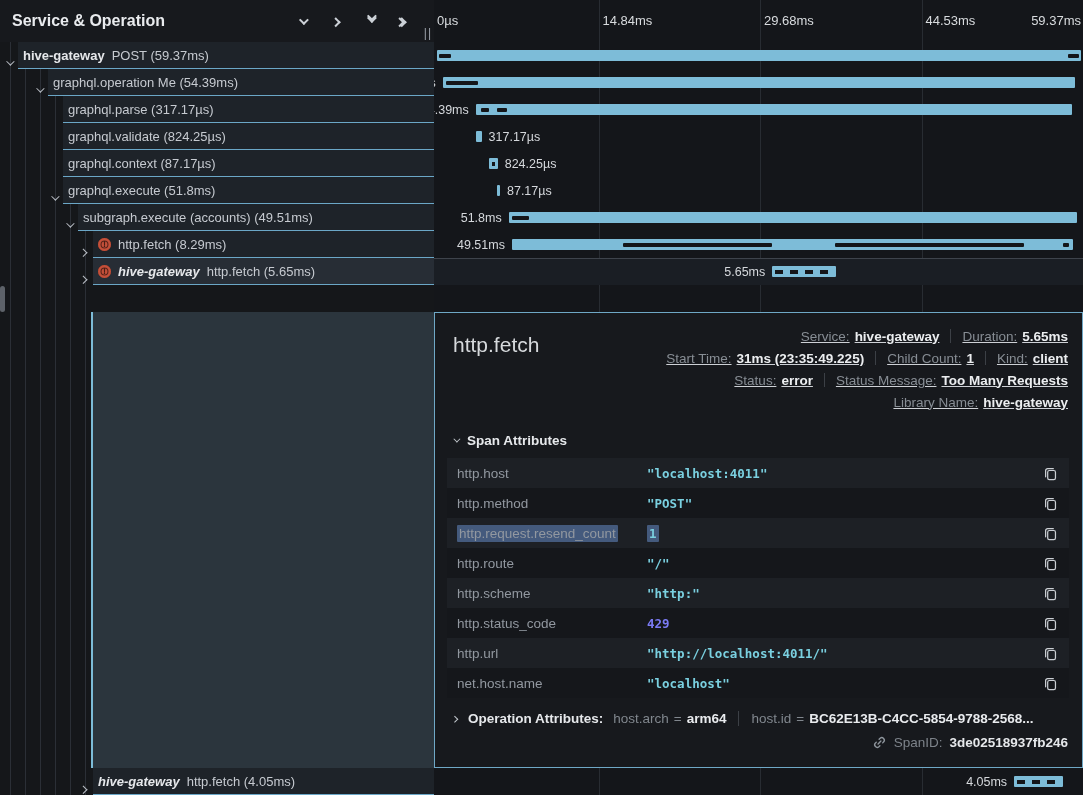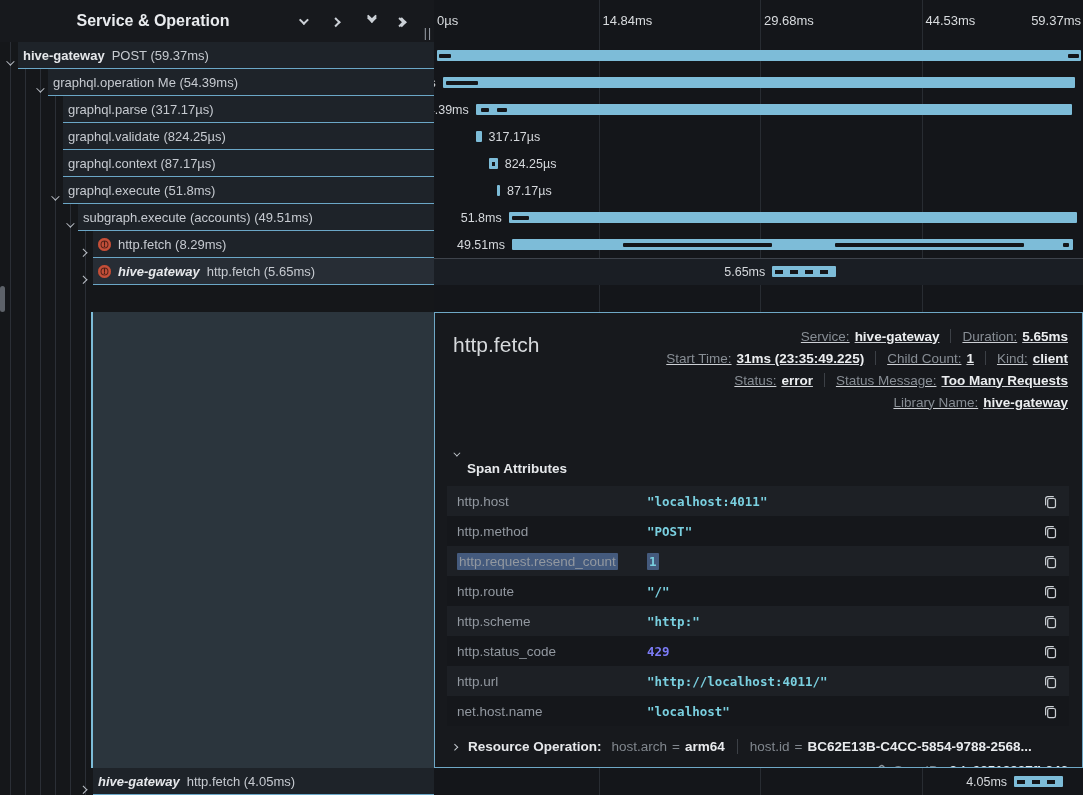--- a/index.html
+++ b/index.html
@@ -5,21 +5,21 @@
   * { margin:0; padding:0; box-sizing:border-box; }
   html,body { background:#0e1013; }
   .app {
     position:relative; width:1083px; height:795px; overflow:hidden;
     background:#14161a; font-family:"Liberation Sans", sans-serif;
     color:#ced1d6; user-select:none;
   }
   
   .tree-panel { position:absolute; left:0; top:0; width:434px; height:795px; background:#15171a; z-index:2; }
   .tree-header { position:relative; height:42px; background:#17191d; display:flex; align-items:center; padding:0 8px 0 12px; }
-  .tree-title { font-size:16px; font-weight:bold; color:#e9ebee; flex:1;text-align:center; }
+  .tree-title { font-size:16px; font-weight:bold; color:#e9ebee; flex:1; }
   .hdr-icons { display:flex; align-items:center; gap:18px; margin-right:14px; }
   .icon-btn { display:flex; align-items:center; justify-content:center; width:16px; height:16px; cursor:pointer; }
   .chev { display:inline-block; width:7px; height:7px; border-right:2px solid #ccd1d7; border-bottom:2px solid #ccd1d7; }
   .chev.down  { transform:rotate(45deg) translateY(-2px); }
   .chev.right { transform:rotate(-45deg) translateX(-1px); }
   .dbl-down { display:flex; flex-direction:column; }
   .dbl-down .chev { margin-top:-5px; }
   .dbl-right { display:flex; }
   .dbl-right .chev { margin-left:-5px; }
   .resize-handle { position:absolute; right:2px; bottom:2px; color:#9aa0a8; font-size:12px; letter-spacing:1px; cursor:col-resize; }
@@ -64,21 +64,21 @@
     border:1px solid #6fa8c6; z-index:5; overflow:hidden; font-size:13.5px; }
   .detail-head { display:flex; justify-content:space-between; padding:12px 14px 0 18px; }
   .detail-title { font-size:21px; color:#d6d9dc; padding-top:8px; font-weight:normal; }
   .meta { display:flex; flex-direction:column; align-items:flex-end; }
   .meta-line { display:flex; align-items:center; height:22px;text-decoration:underline; }
   .meta-label { color:#878d94; }
   .meta-value { color:#eceef0; font-weight:bold; margin-left:5px; }
   .meta-sep { width:1px; height:14px; background:#3c4046; margin:0 11px; }
   .section-head { display:flex; align-items:center; gap:9px; padding:20px 18px 8px 18px; }
   .section-head .chev { width:5px; height:5px; border-width:1.7px; border-color:#c3c8ce; }
-  .section-title { font-weight:bold; color:#e6e8eb; font-size:13.5px;margin-top:28px; }
+  .section-title { font-weight:bold; color:#e6e8eb; font-size:13.5px; }
   .attr-table { margin:2px 13px 0 12px; }
   .attr-row { display:flex; align-items:center; height:30px; padding:0 10px; }
   .attr-row:nth-child(odd) { background:#1d2025; }
   .attr-row:nth-child(even) { background:#15171b; }
   .attr-key { width:190px; color:#9298a0; flex:0 0 190px; }
   .attr-key .hl, .attr-val .hl { background:#445a7d; border-radius:1px; padding:1px 2px; }
   .attr-val { flex:1; font-family:"DejaVu Sans Mono", monospace; font-size:12.5px; color:#7ad0e0; font-weight:bold; }
   .attr-val.purple { color:#7b7bf5; }
   .copy-btn { flex:0 0 18px; display:flex; align-items:center; justify-content:center; cursor:pointer; }
   .resource-line { display:flex; align-items:center; padding:13px 18px 0 18px; white-space:nowrap; overflow:hidden; }
@@ -432,21 +432,21 @@
               <g fill="none" stroke="#ccd0d5" stroke-width="1.3" stroke-linecap="round">
                 <rect x="5" y="4.8" width="8.3" height="9.7" rx="1.8"></rect>
                 <path d="M11 2.8H5A2.2 2.2 0 0 0 2.8 5v6.5"></path>
               </g>
             </svg>
           </span>
         </div>
       </div>
     <div class="resource-line">
       <span class="chev right"></span>
-      <span class="res-title">Resource Operation:</span>
+      <span class="res-title">Operation Attributes:</span>
       <span id="resItems" style="display:flex;align-items:center;overflow:hidden;">
           <span class="res-key">host.arch</span>
           <span class="res-eq">=</span>
           <span class="res-val">arm64</span>
           <span class="res-sep"></span>
           <span class="res-key">host.id</span>
           <span class="res-eq">=</span>
           <span class="res-val">BC62E13B-C4CC-5854-9788-2568...</span>
         </span>
     </div>

